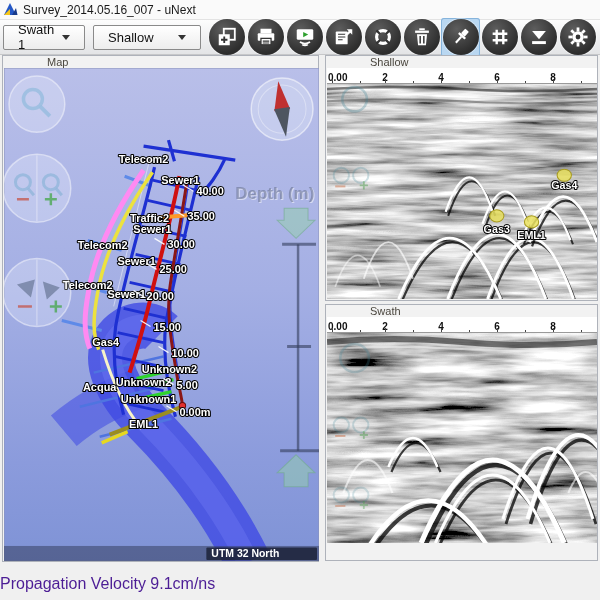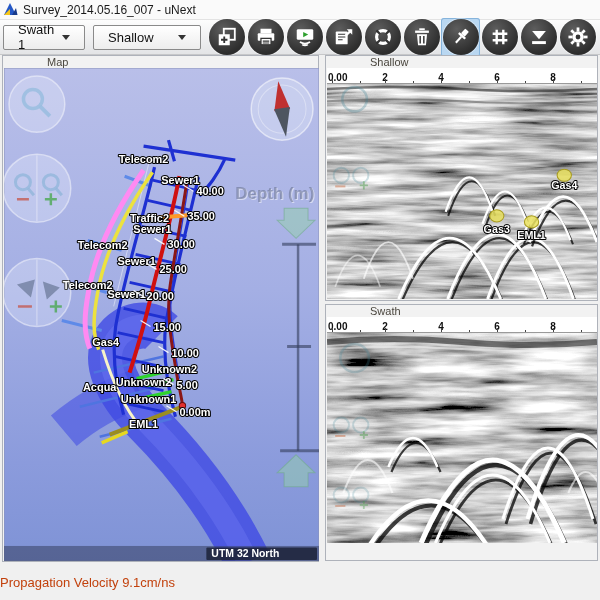--- a/index.html
+++ b/index.html
@@ -45,21 +45,21 @@
   svg{font-family:"Liberation Sans",sans-serif;}
   .maplabel{font-size:11px;font-weight:bold;fill:#fff;stroke:#000;stroke-width:2.2px;
     paint-order:stroke;stroke-linejoin:round;}
   .mkrlabel{font-size:10.5px;font-weight:bold;fill:#fff;stroke:#000;stroke-width:2px;
     paint-order:stroke;stroke-linejoin:round;text-anchor:middle;}
   .hypw{stroke:#fff;fill:none;}
   .hypb{stroke:#000;fill:none;opacity:.75;}
 
   
   .statusbar{position:absolute;left:0;top:562px;width:600px;height:38px;background:#f0f0f0;}
-  .statusbar .stext{position:absolute;left:0px;top:13px;font-size:13px;color:#c2410c;}
+  .statusbar .stext{position:absolute;left:0px;top:13px;font-size:16px;color:#4c1d95;}
 </style>
 </head>
 <body>
 
 <div id="win">
 
   <svg width="0" height="0" style="position:absolute" aria-hidden="true">
     <defs>
       <symbol id="ic-pages-add" viewBox="0 0 24 24">
         <rect x="8.5" y="3" width="12" height="12" fill="none" stroke="#fff" stroke-width="2"></rect>

